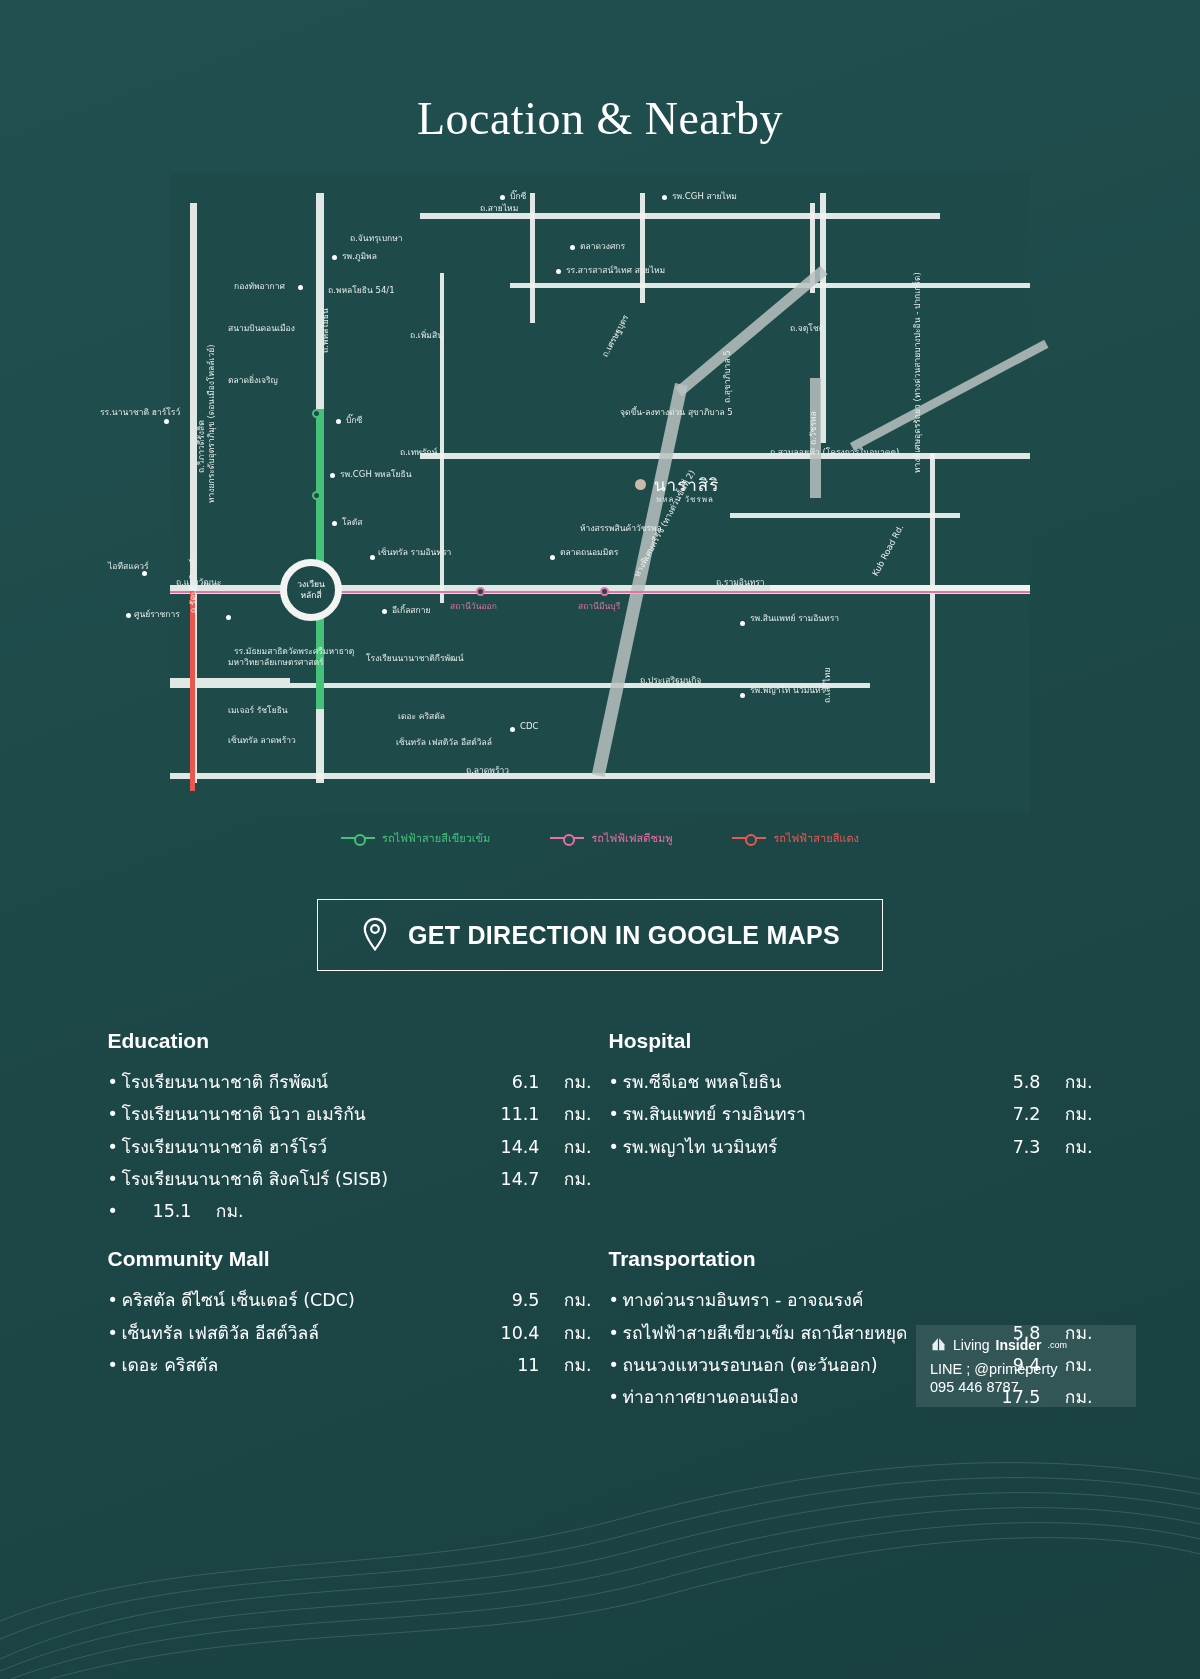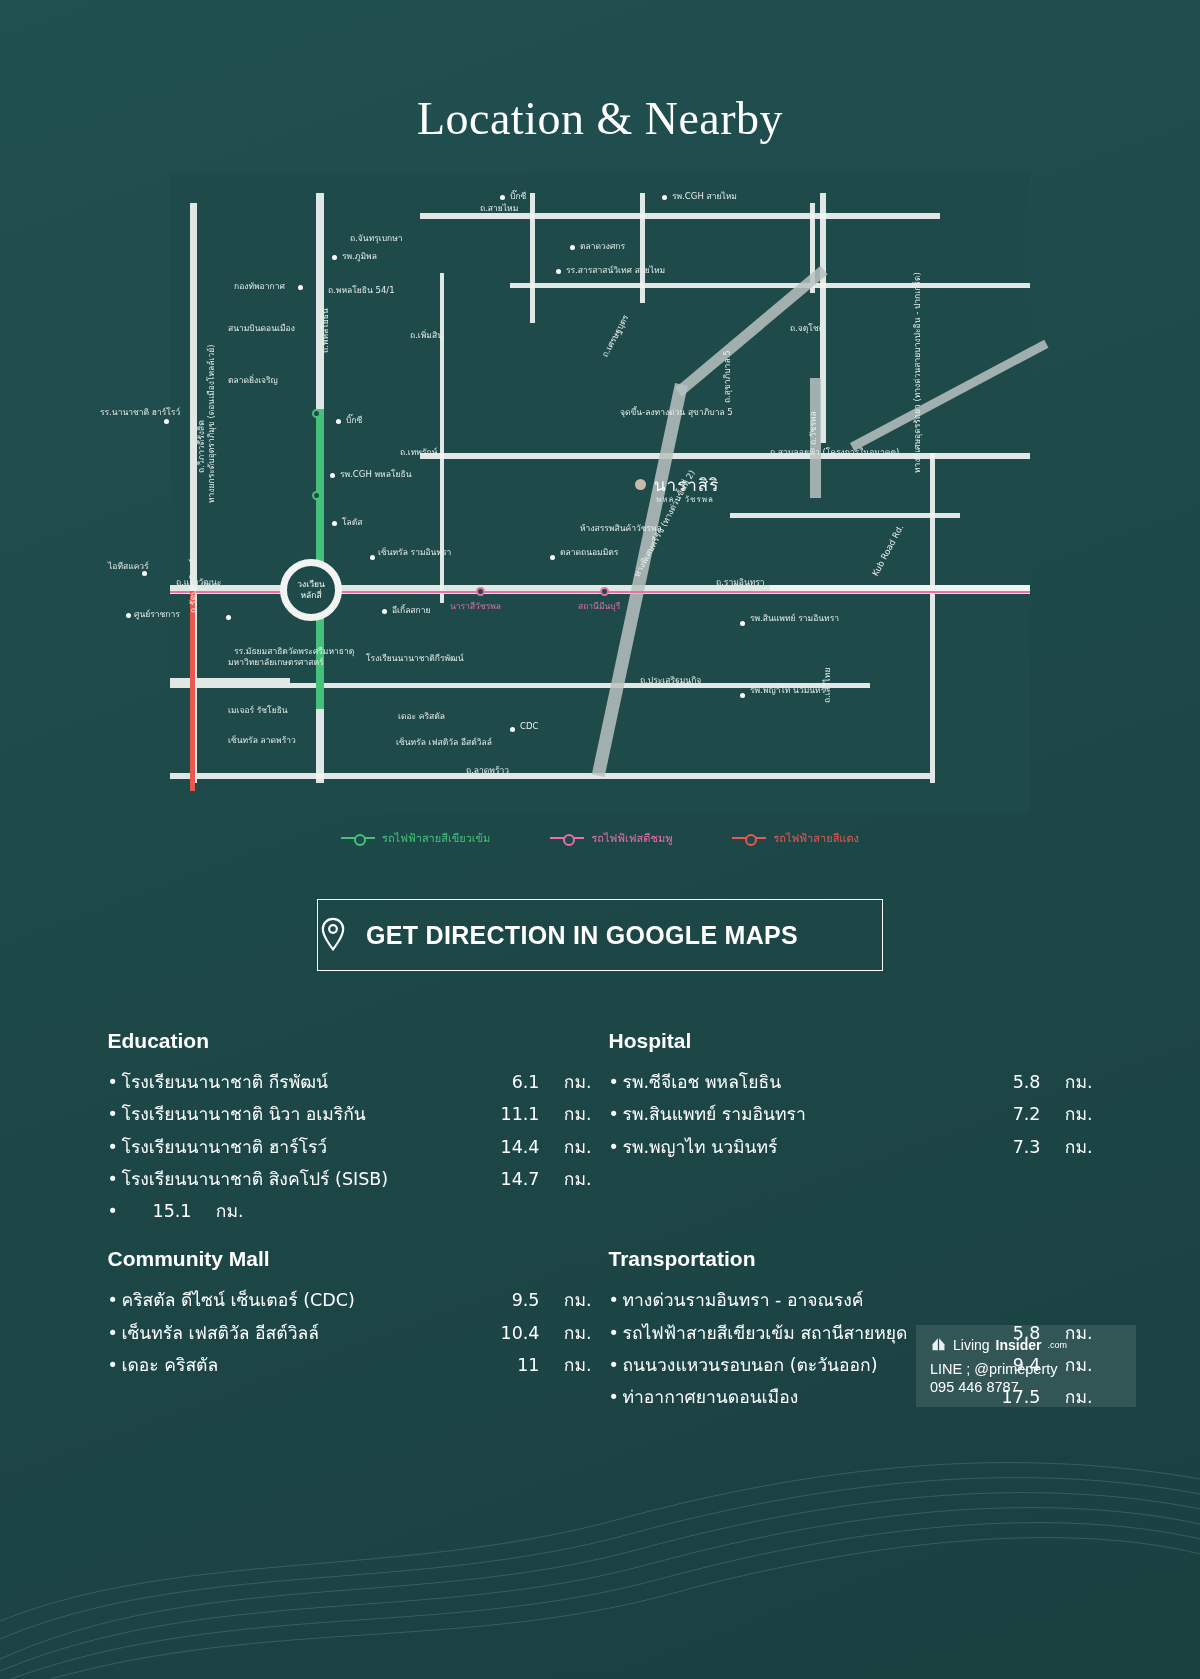--- a/index.html
+++ b/index.html
@@ -96,21 +96,21 @@
   .lg-green .legend-line { background:#46c17a; }
   .lg-pink { color:#e96fa5; }
   .lg-pink .legend-line { background:#e96fa5; }
   .lg-red { color:#e9574f; }
   .lg-red .legend-line { background:#e9574f; }
   .legend-label { font-family:"DejaVu Sans", sans-serif; font-size:11px; }
   
   .cta {
     width: 566px; height: 72px; margin: 52px auto 0 auto;
     border: 1.5px solid #ffffff;
-    display:flex; align-items:center; justify-content:flex-start; gap:18px;
+    display:flex; align-items:center; justify-content:center; gap:18px;
     cursor:pointer;
   }
   .cta-text { font-size: 25px; font-weight: bold; letter-spacing: .3px; }
   .pin-icon svg { display:block; }
   
   .lists {
     position:relative;
     margin: 58px auto 0 auto;
     width: 985px;
     display:grid;
@@ -282,21 +282,21 @@
 
     <div class="dot" style="left:570px;top:448px;"></div>
     <div class="lbl" style="left:580px;top:438px;">รพ.สินแพทย์ รามอินทรา</div>
 
     <div class="dot" style="left:570px;top:520px;"></div>
     <div class="lbl" style="left:580px;top:510px;">รพ.พญาไท นวมินทร์</div>
 
     <div class="dot" style="left:212px;top:436px;"></div>
     <div class="lbl" style="left:222px;top:430px;">อีเกิ้ลสกาย</div>
 
-    <div class="lbl" style="left:280px;top:426px;color:#e96fa5;">นาราสีวัชรพล</div>
+    <div class="lbl" style="left:280px;top:426px;color:#e96fa5;">สถานีวันออก</div>
     <div class="lbl" style="left:408px;top:426px;color:#e96fa5;">สถานีมีนบุรี</div>
   </div>
 
   <div class="legend">
     <div class="legend-item lg-green">
       <span class="legend-line"></span>
       <span class="legend-label">รถไฟฟ้าสายสีเขียวเข้ม</span>
     </div>
     <div class="legend-item lg-pink">
       <span class="legend-line"></span>

